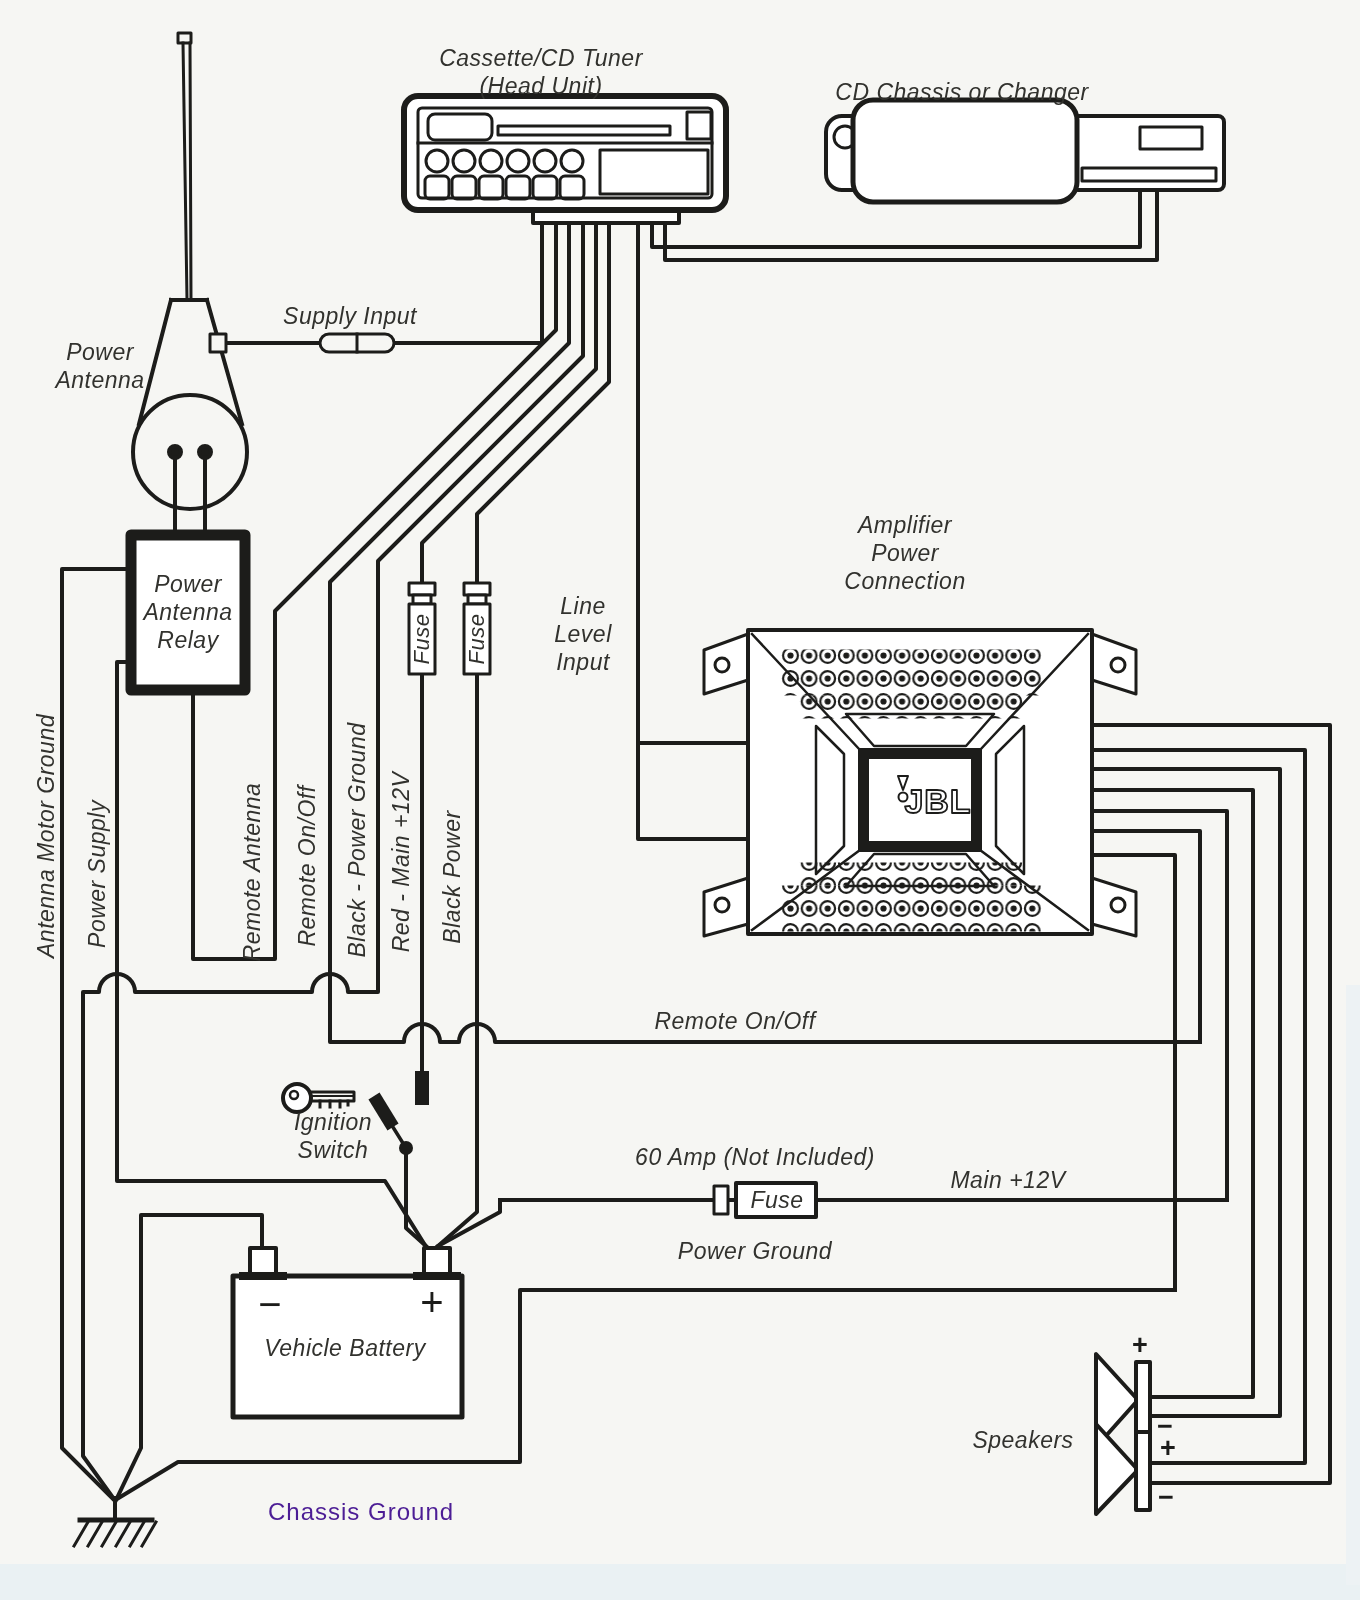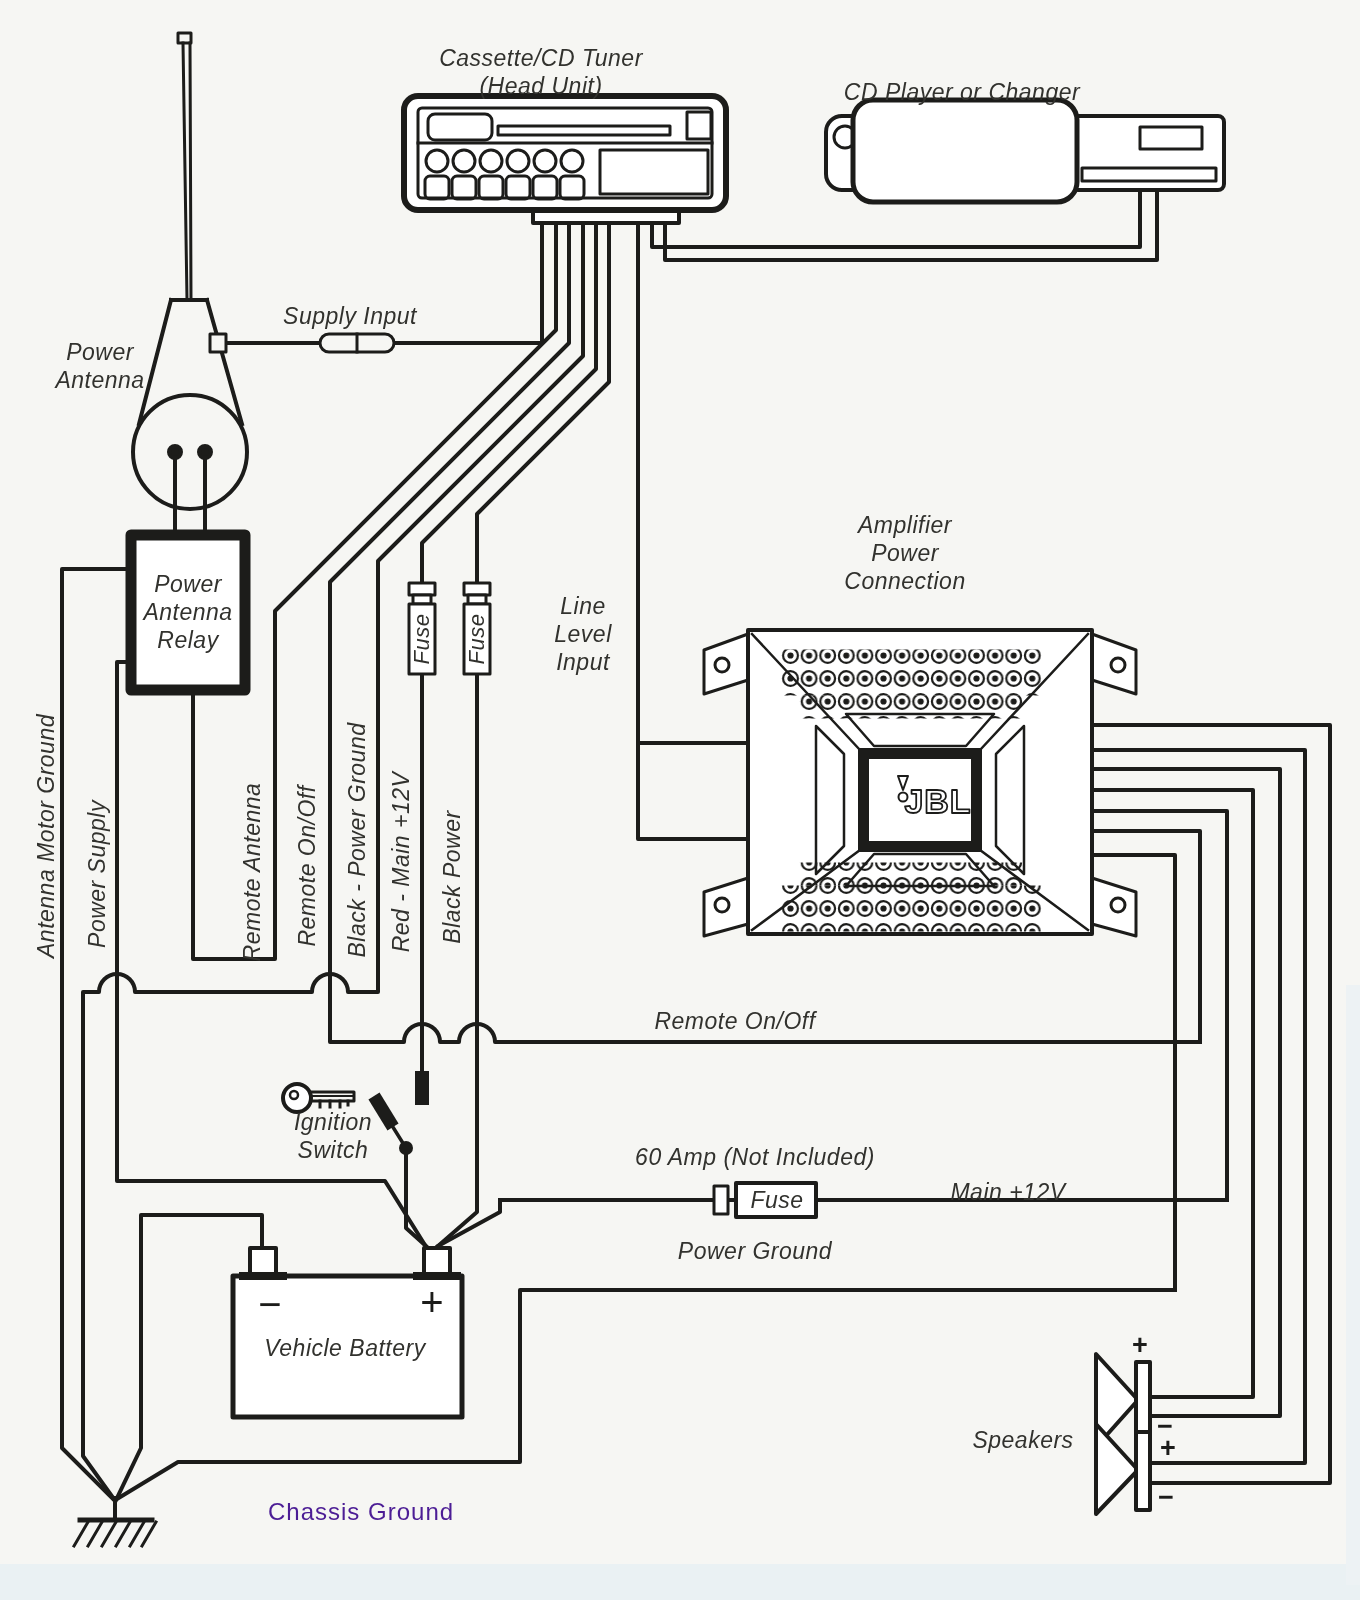--- a/index.html
+++ b/index.html
@@ -250,21 +250,21 @@
       <g>
         <path d="M1138,1470 L1096,1424 L1096,1514 Z" fill="#ffffff"></path>
         <rect x="1136" y="1432" width="14" height="78" fill="#ffffff"></rect>
       </g>
     </g>
   </svg>
 
   <div class="labels">
     <div class="lbl" style="left:541px;top:72px;">Cassette/CD Tuner
 (Head Unit)</div>
-    <div class="lbl" style="left:962px;top:92px;">CD Player or Changer</div>
+    <div class="lbl" style="left:962px;top:92px;">CD Chassis or Changer</div>
     <div class="lbl" style="left:350px;top:316px;">Supply Input</div>
     <div class="lbl" style="left:100px;top:366px;">Power
 Antenna</div>
     <div class="lbl" style="left:188px;top:612px;">Power
 Antenna
 Relay</div>
     <div class="lbl" style="left:583px;top:634px;">Line
 Level
 Input</div>
     <div class="lbl" style="left:905px;top:553px;font-style:italic;">Amplifier
@@ -280,21 +280,21 @@
     <div class="vlbl" style="left:452px;top:877px;">Black Power</div>
 
     <div class="vlbl" style="left:422px;top:639px;font-size:22px;">Fuse</div>
     <div class="vlbl" style="left:477px;top:639px;font-size:22px;">Fuse</div>
 
     <div class="lbl" style="left:735px;top:1021px;">Remote On/Off</div>
     <div class="lbl" style="left:333px;top:1136px;">Ignition
 Switch</div>
     <div class="lbl" style="left:755px;top:1157px;">60 Amp (Not Included)</div>
     <div class="lbl" style="left:777px;top:1200px;">Fuse</div>
-    <div class="lbl" style="left:1008px;top:1180px;margin-top:12px;">Main +12V</div>
+    <div class="lbl" style="left:1008px;top:1180px;">Main +12V</div>
     <div class="lbl" style="left:755px;top:1251px;">Power Ground</div>
 
     <div class="sign" style="left:270px;top:1304px;">−</div>
     <div class="sign" style="left:432px;top:1302px;">+</div>
     <div class="lbl" style="left:345px;top:1348px;">Vehicle Battery</div>
 
     <div class="lbl" style="left:1023px;top:1440px;text-align:right;">Speakers</div>
     <div class="sign small" style="left:1140px;top:1345px;">+</div>
     <div class="sign small" style="left:1165px;top:1426px;">−</div>
     <div class="sign small" style="left:1168px;top:1448px;">+</div>

